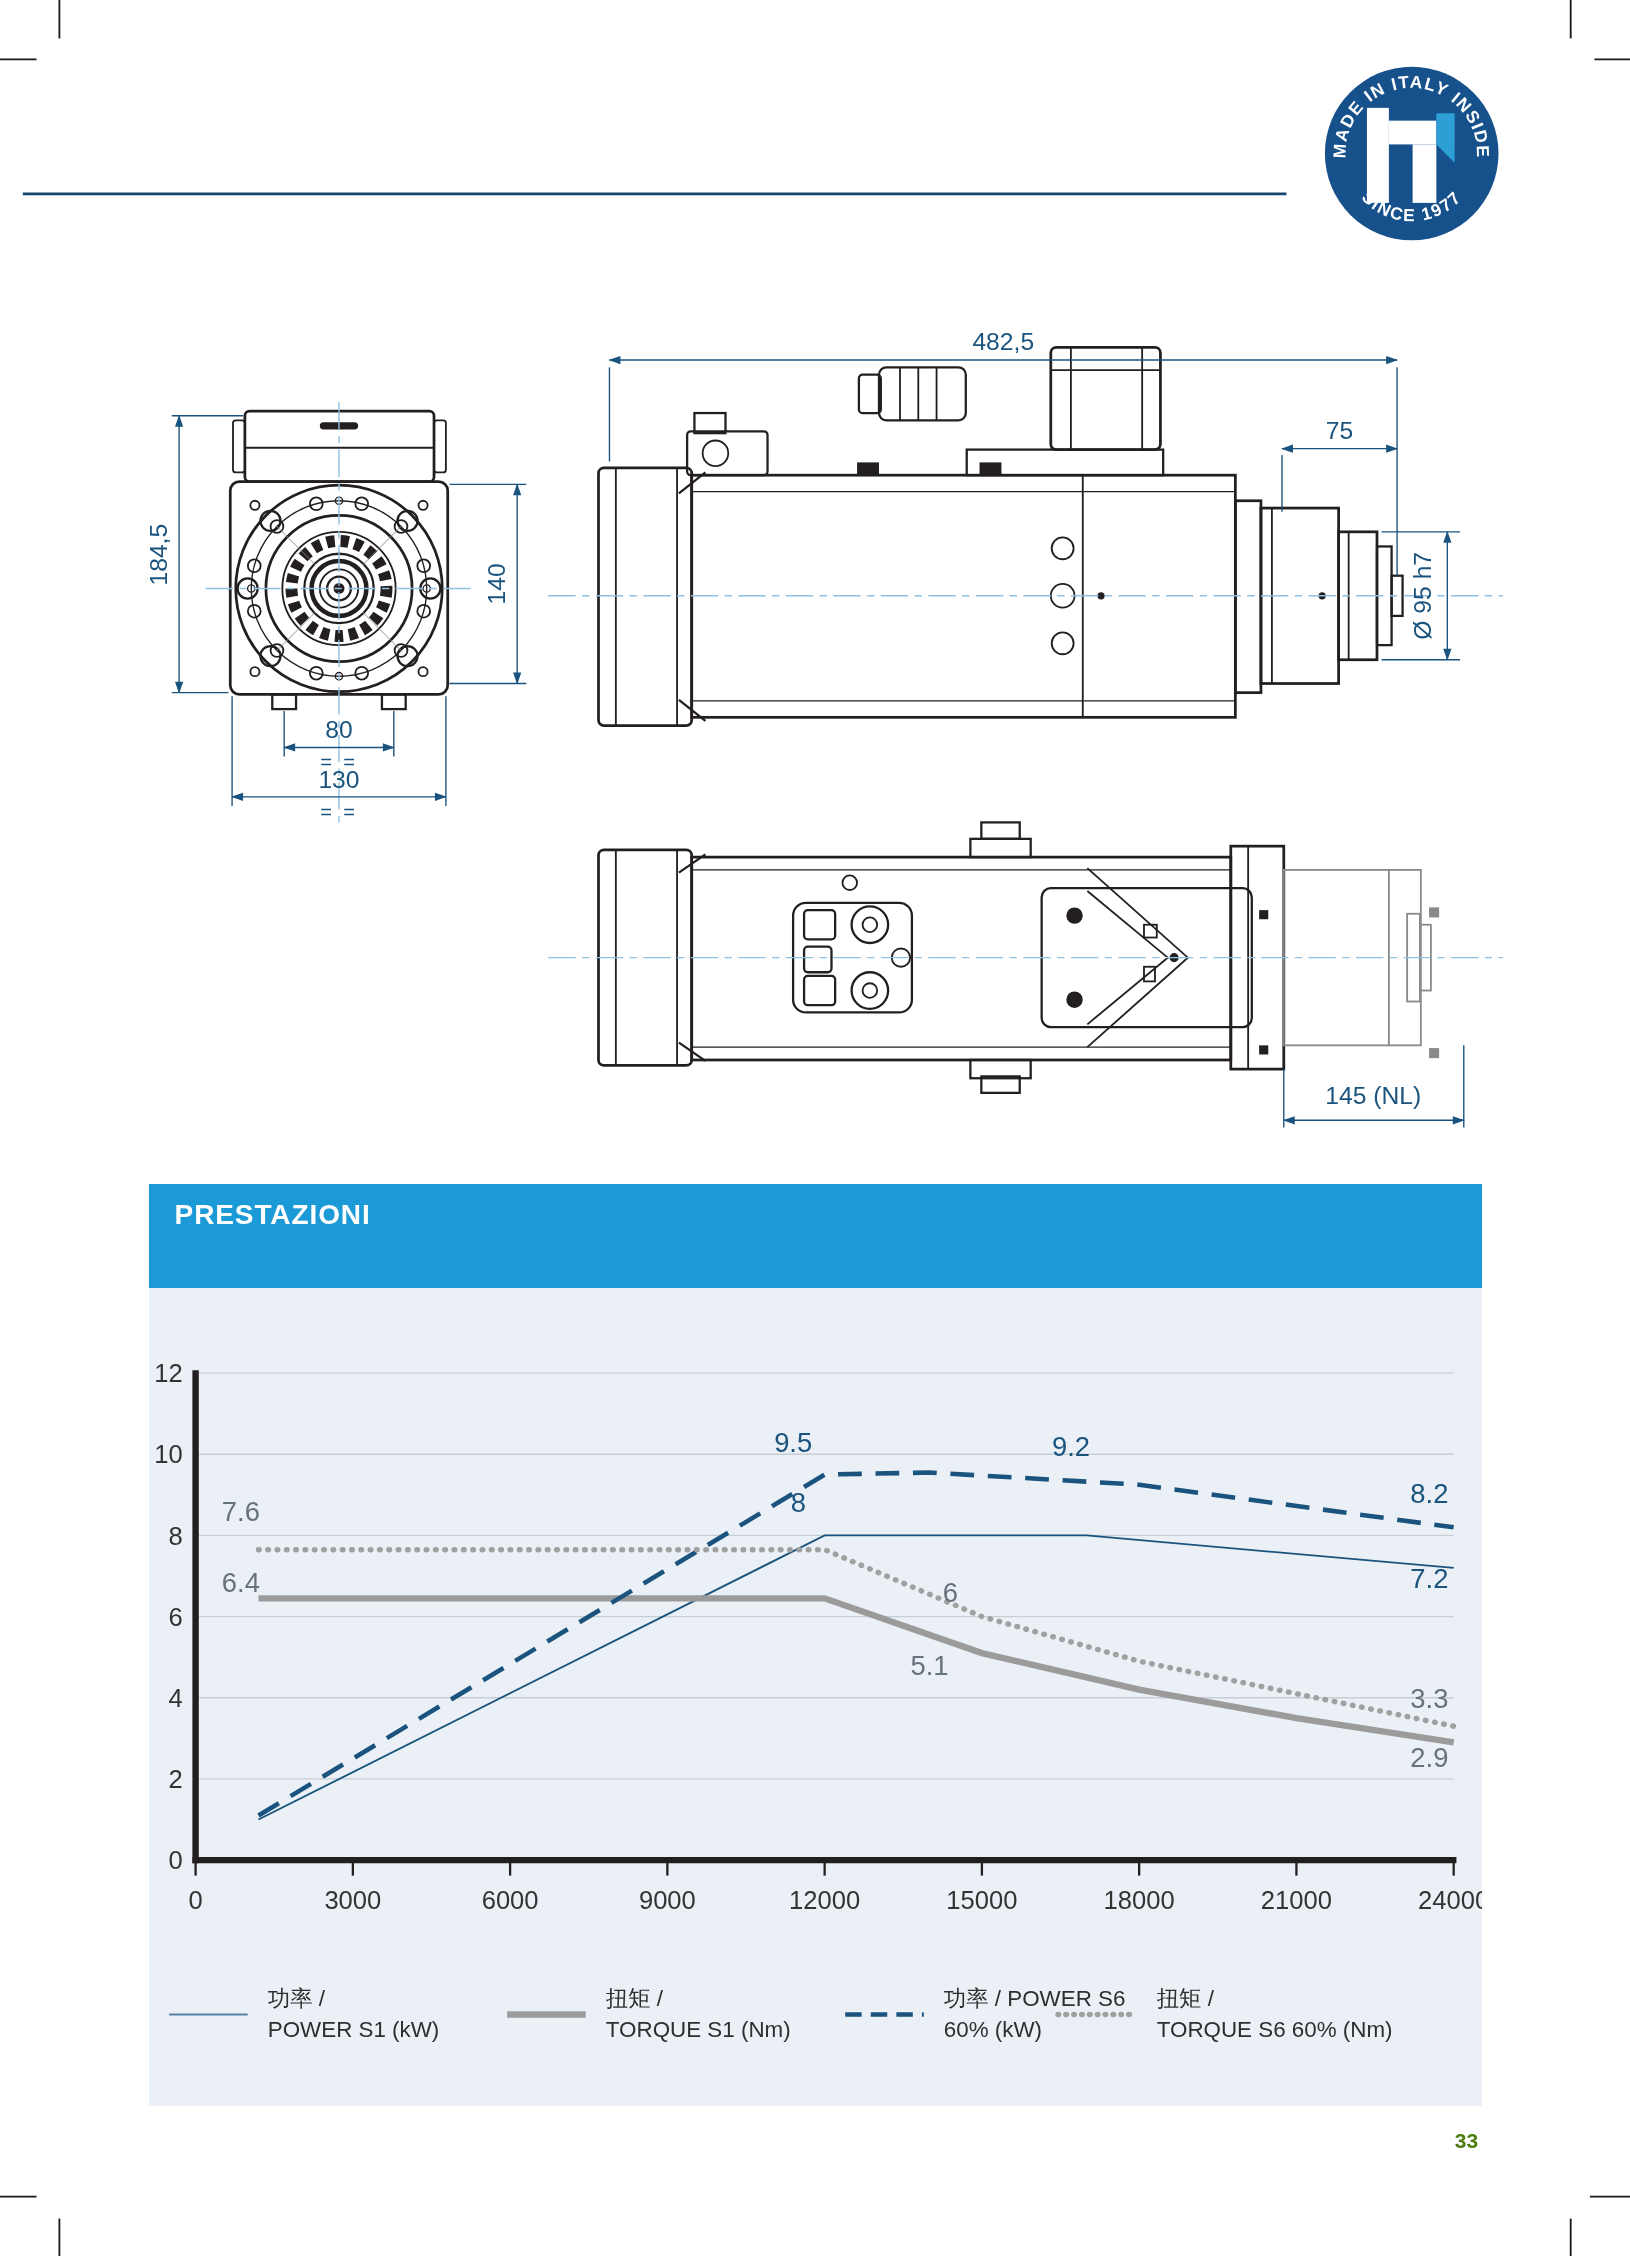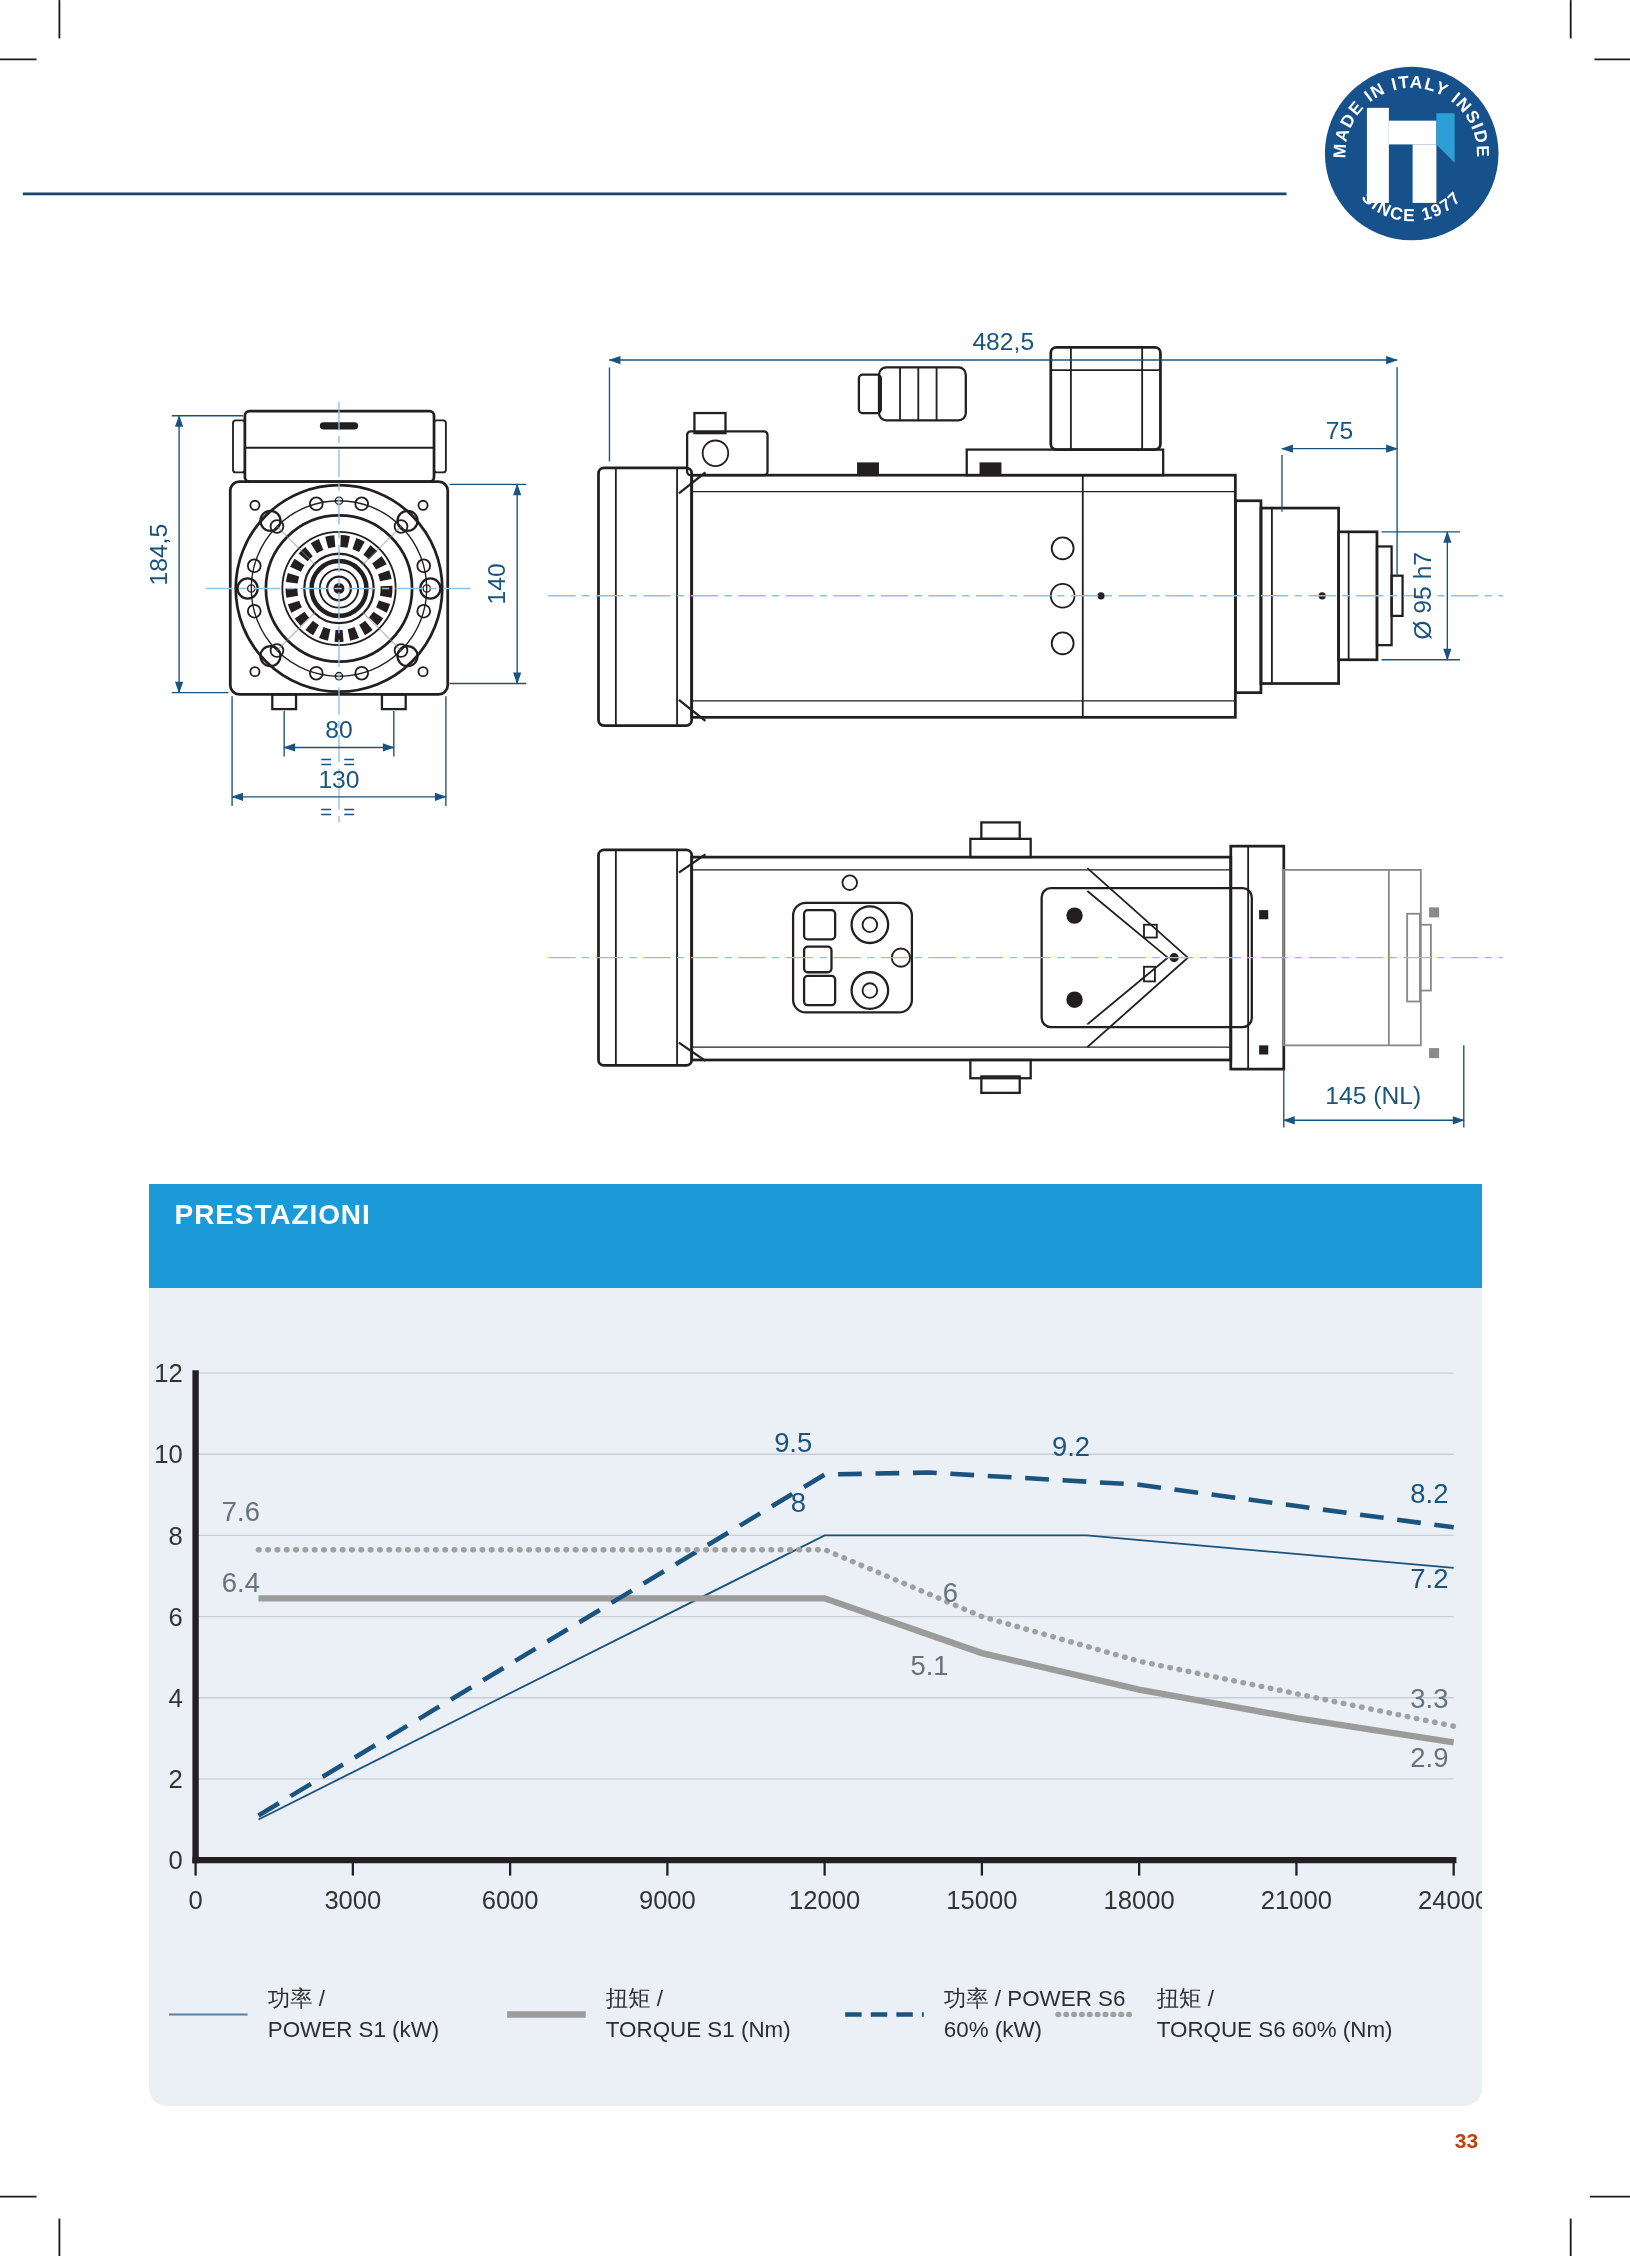--- a/index.html
+++ b/index.html
@@ -1,26 +1,26 @@
 <!DOCTYPE html>
 <html style="font-size:14.6px"><head>
 <meta charset="utf-8">
 <style>
   html,body{margin:0;padding:0;background:#fff;}
   .page{position:relative;width:1631px;height:2257px;background:#fff;
         font-family:"Liberation Sans", sans-serif;overflow:hidden;}
   .title{position:absolute;left:804px;top:157px;width:482px;text-align:right;
          font-size:26.5px;letter-spacing:0.9px;color:#7C8C99;}
-  .panel{position:absolute;left:149px;top:1184px;width:1333px;height:922px;background:#EAF0F6;border-radius:18px;}
+  .panel{position:absolute;left:149px;top:1184px;width:1333px;height:922px;background:#EAF0F6;}
   .panel-header{position:absolute;left:0;top:0;width:1333px;height:104px;background:#1B9AD7;
                 box-sizing:border-box;padding:14.6px 0 0 25.6px;}
   .panel-title{font-size:28px;font-weight:700;color:#fff;letter-spacing:0.9px;line-height:1.15;}
   .panel-subtitle{font-size:25.6px;color:#8FCDEC;letter-spacing:1.8px;line-height:1.25;}
   .page-number{position:absolute;left:1439px;top:2129px;width:55px;text-align:center;
-               font-size:21px;font-weight:600;color:#c2410c;}
+               font-size:21px;font-weight:600;color:#4d7c0f;}
   svg{position:absolute;left:0;top:0;}
   #chart-svg{position:absolute;left:0;top:104px;}
   .dim-text{font-size:27px;fill:#1A537D;}
   .sym-text{font-size:22px;fill:#1A537D;letter-spacing:3px;}
 </style>
 </head>
 <body>
 
 <div class="page">
 

